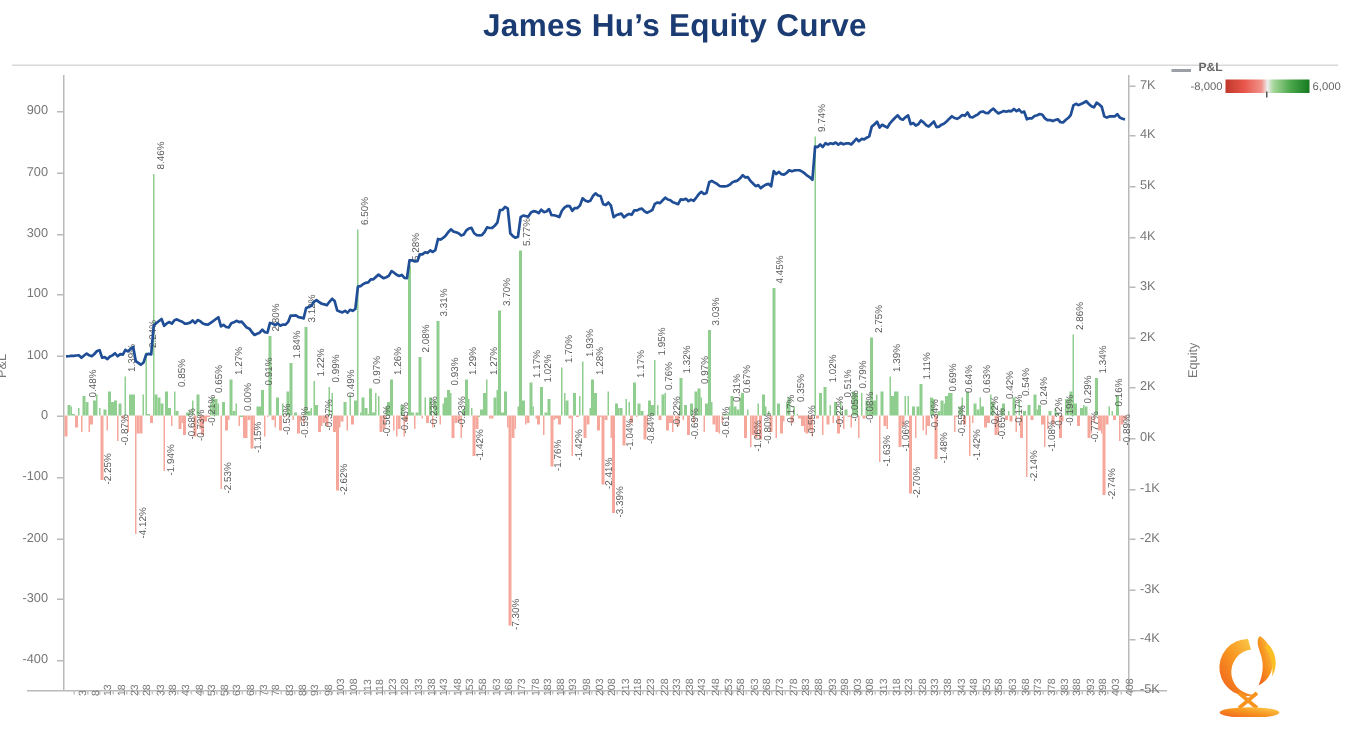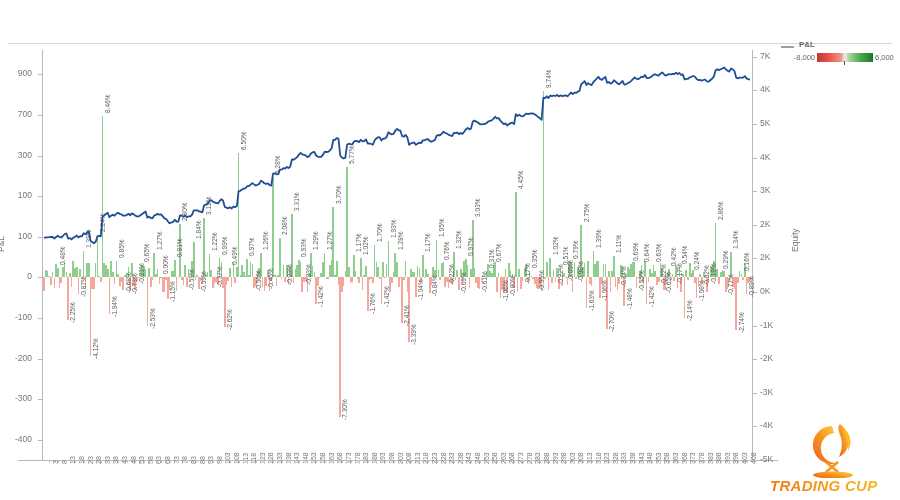--- a/index.html
+++ b/index.html
@@ -87,20 +87,21 @@
     letter-spacing:.3px;
     background:linear-gradient(to right,#f07a12,#fbbf24);
     -webkit-background-clip:text;background-clip:text;color:transparent;
   }
 </style>
 </head>
 <body>
 
 <div id="root">
 
+  <div class="title">James Hu’s Equity Curve</div>
   <div class="title-rule"></div>
 
   <div class="legend">
     <div class="legend-dash"></div>
     <div class="legend-title">P&amp;L</div>
     <div class="legend-min">-8,000</div>
     <div class="legend-bar"></div>
     <div class="legend-tick"></div>
     <div class="legend-max">6,000</div>
   </div>
@@ -868,16 +869,15 @@
           <stop offset="1" stop-color="#fcd34d"></stop>
         </linearGradient>
       </defs>
       <path d="M62 8 a19 19 0 1 0 6 37 a15 15 0 1 1 -4 -30 z" fill="url(#fl)"></path>
       <path d="M70 6 c7 5 10 13 8 22 c-1 5 -5 9 -9 11 c3 -7 4 -15 1 -22 c-1 -4 -3 -8 0 -11 z" fill="url(#fl)"></path>
       <path d="M76 12 c5 6 6 14 2 21 c1 -8 -1 -15 -5 -20 z" fill="#fbbf24"></path>
       <path d="M62 40 l0 16" stroke="url(#fl)" stroke-width="3" fill="none"></path>
       <path d="M56 44 l12 10 M68 44 l-12 10" stroke="#f79420" stroke-width="2.5" fill="none"></path>
       <ellipse cx="63" cy="57" rx="20" ry="3.5" fill="url(#fl)"></ellipse>
     </svg>
-    <div class="logo-text">TRADING CUP</div>
   </div>
 
 </div>
 
 </body></html>

